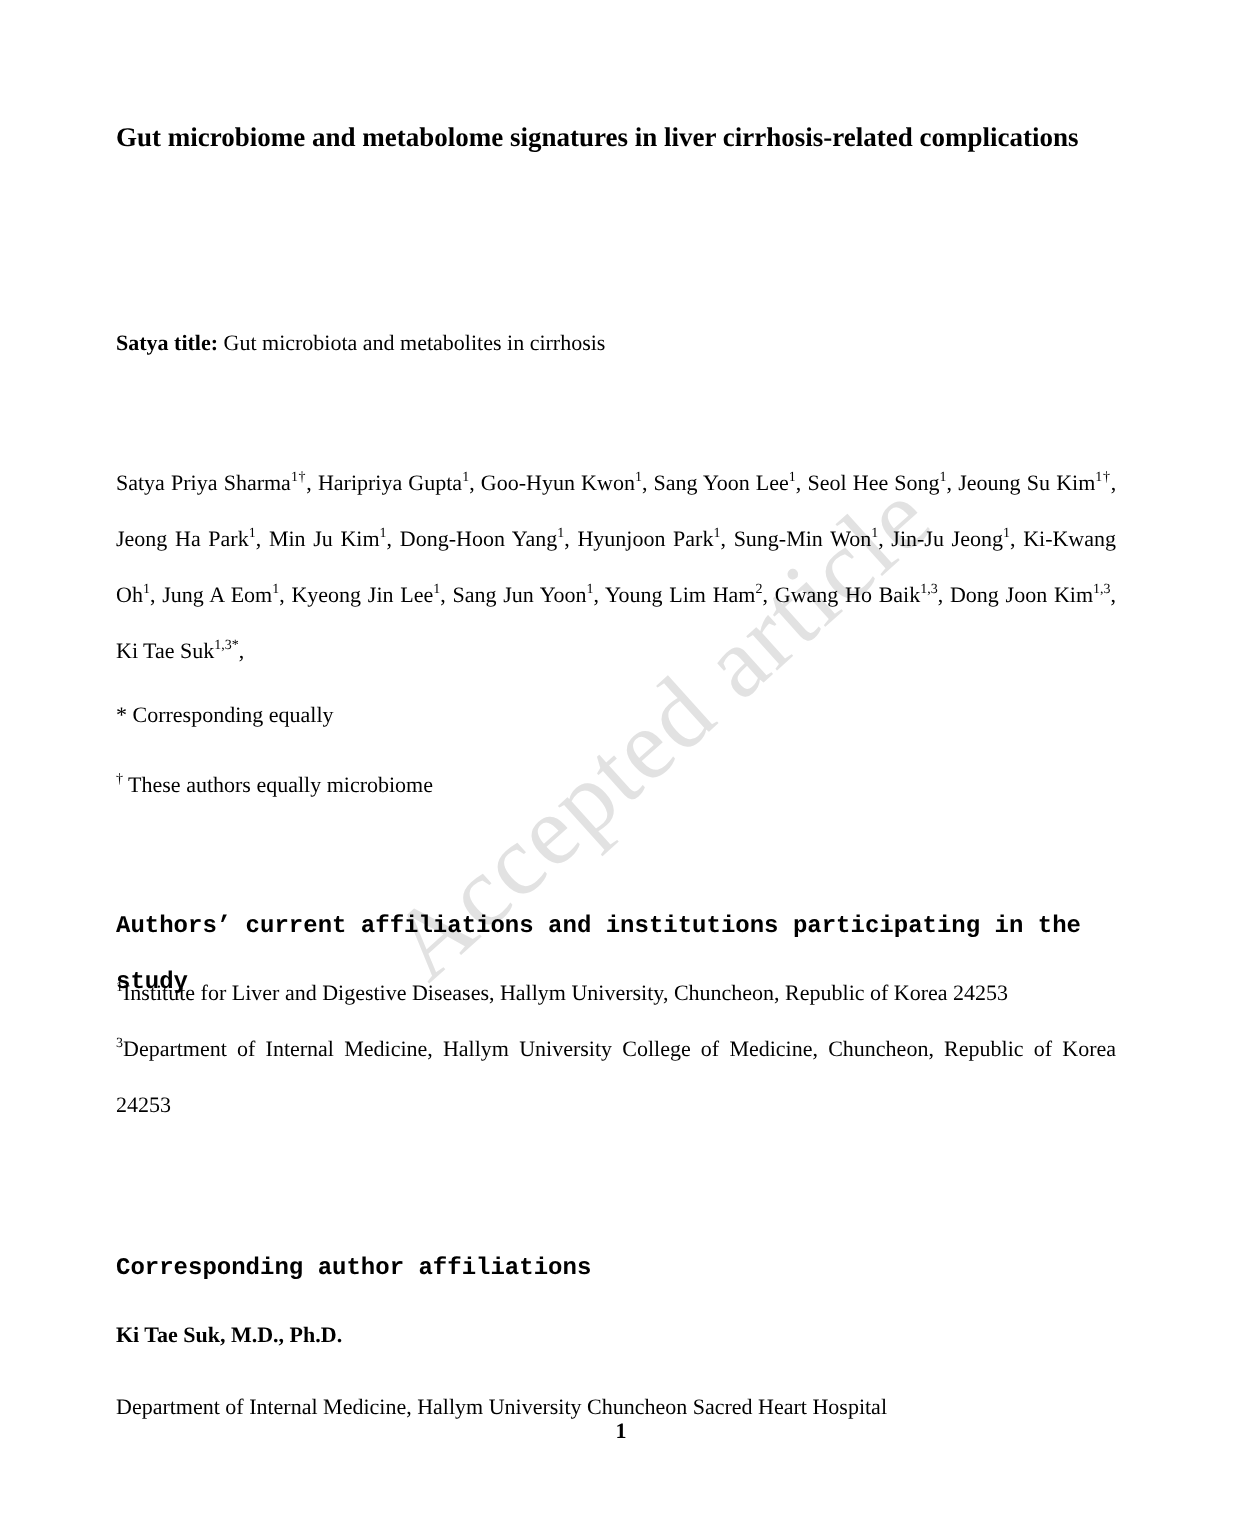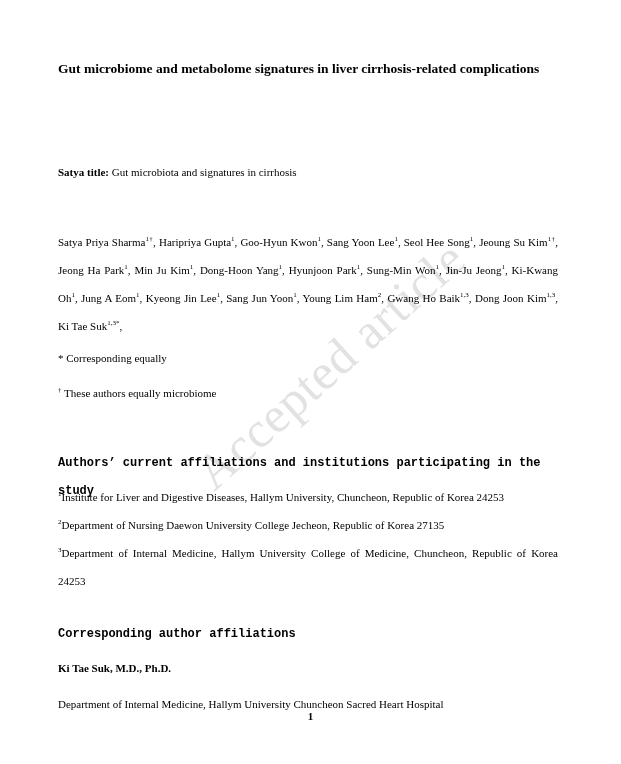--- a/index.html
+++ b/index.html
@@ -66,33 +66,32 @@
 <body>
 
 <div class="page">
 
   <div class="watermark" style="color: rgb(226, 226, 226);">Accepted article</div>
 
   <div class="content">
 
     <h1 class="title" style="top:46px">Gut microbiome and metabolome signatures in liver cirrhosis-related complications</h1>
 
-    <p class="line" style="top:158px"><span class="bold">Satya title:</span><span> Gut microbiota and signatures in cirrhosis</span></p>
+    <p class="line" style="top:158px"><span class="bold">Satya title:</span><span> Gut microbiota and metabolites in cirrhosis</span></p>
 
     <p class="para" style="top:228px"><span>Satya Priya Sharma<sup>1†</sup></span>, <span>Haripriya Gupta<sup>1</sup></span>, <span>Goo-Hyun Kwon<sup>1</sup></span>, <span>Sang Yoon Lee<sup>1</sup></span>, <span>Seol Hee Song<sup>1</sup></span>, <span>Jeoung Su Kim<sup>1†</sup></span>, <span>Jeong Ha Park<sup>1</sup></span>, <span>Min Ju Kim<sup>1</sup></span>, <span>Dong-Hoon Yang<sup>1</sup></span>, <span>Hyunjoon Park<sup>1</sup></span>, <span>Sung-Min Won<sup>1</sup></span>, <span>Jin-Ju Jeong<sup>1</sup></span>, <span>Ki-Kwang Oh<sup>1</sup></span>, <span>Jung A Eom<sup>1</sup></span>, <span>Kyeong Jin Lee<sup>1</sup></span>, <span>Sang Jun Yoon<sup>1</sup></span>, <span>Young Lim Ham<sup>2</sup></span>, <span>Gwang Ho Baik<sup>1,3</sup></span>, <span>Dong Joon Kim<sup>1,3</sup></span>, <span>Ki Tae Suk<sup>1,3*</sup></span>,</p>
 
     <p class="line" style="top:344px">* Corresponding equally</p>
 
     <p class="line" style="top:379px"><sup>†</sup><span> These authors equally microbiome</span></p>
 
     <h2 class="heading" style="top:449px">Authors’ current affiliations and institutions participating in the study</h2>
 
     <div class="para" style="top:483px">
         <p><sup>1</sup>Institute for Liver and Digestive Diseases, Hallym University, Chuncheon, Republic of Korea 24253</p>
-        <p><sup>2</sup>Department of Nursing Daewon University College Jecheon, Republic of Korea 27135</p>
         <p><sup>3</sup>Department of Internal Medicine, Hallym University College of Medicine, Chuncheon, Republic of Korea 24253</p>
       </div>
 
     <h2 class="heading" style="top:620px">Corresponding author affiliations</h2>
 
     <p class="line bold" style="top:654px">Ki Tae Suk, M.D., Ph.D.</p>
 
     <p class="line" style="top:690px">Department of Internal Medicine, Hallym University Chuncheon Sacred Heart Hospital</p>
 
   </div>

